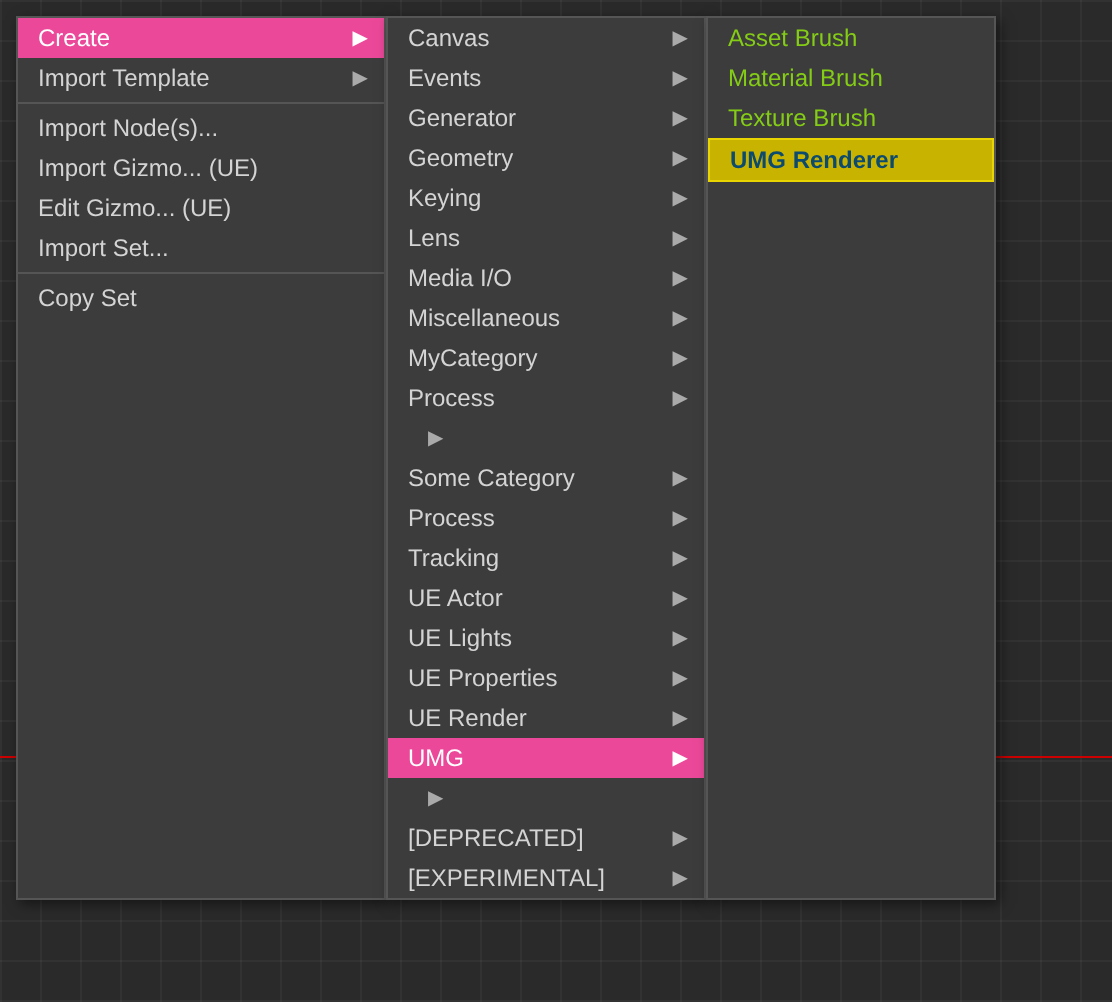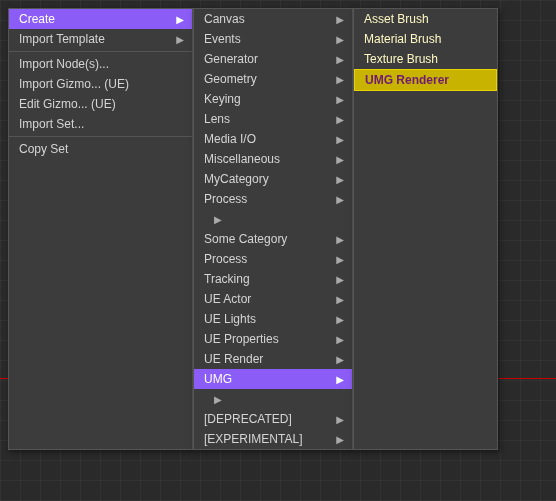--- a/index.html
+++ b/index.html
@@ -50,21 +50,21 @@
       align-items: center;
       justify-content: space-between;
       padding: 3px 8px 3px 10px;
       color: #d4d4d4;
       cursor: pointer;
       white-space: nowrap;
       min-height: 20px;
     }
 
     .menu-item.active {
-      background: #8b5cf6;
+      background: #ec4899;
       color: #fff;
     }
 
     .menu-item .arrow {
       margin-left: 10px;
       font-size: 10px;
       color: #aaa;
     }
 
     .menu-item.active .arrow,
@@ -93,27 +93,27 @@
       justify-content: center;
     }
 
     
     .level3 {
       min-width: 145px;
     }
 
     .level3 .menu-item.umg-renderer {
       background: #c8b400;
-      color: #701a75;
+      color: #0c4a6e;
       font-weight: bold;
       border: 1px solid #e8d400;
     }
 
     .level3 .menu-item {
-      color: #fef9c3;
+      color: #84cc16;
     }
   </style>
 </head>
 <body>
 
 <div class="red-line"></div>
 
 <div class="menu-container">
 
   <div class="menu-level level1" id="menu-level-1">

